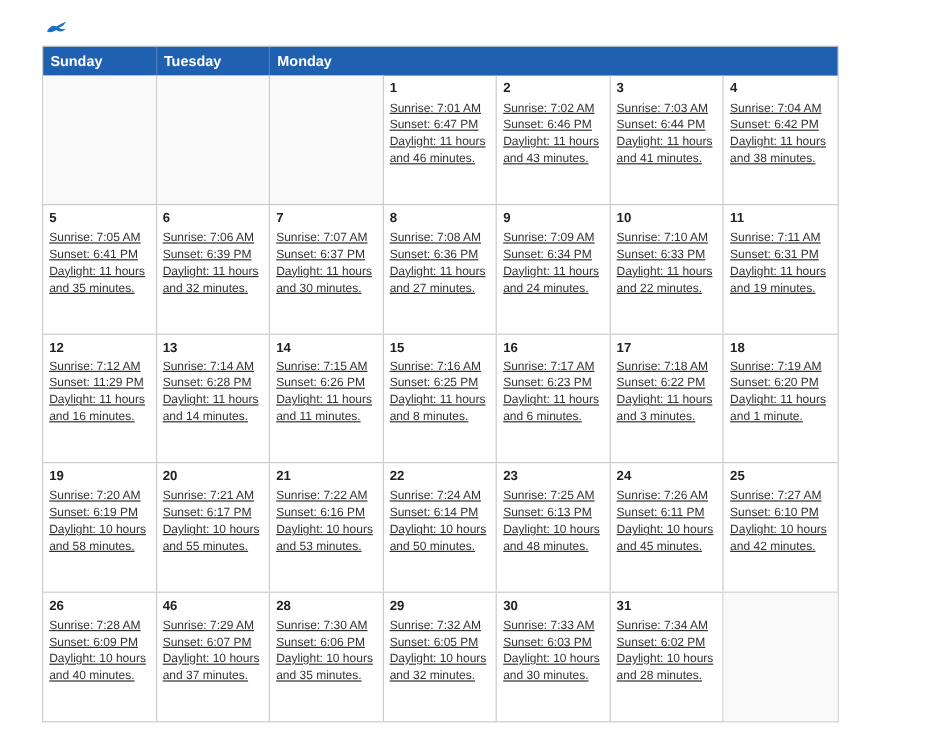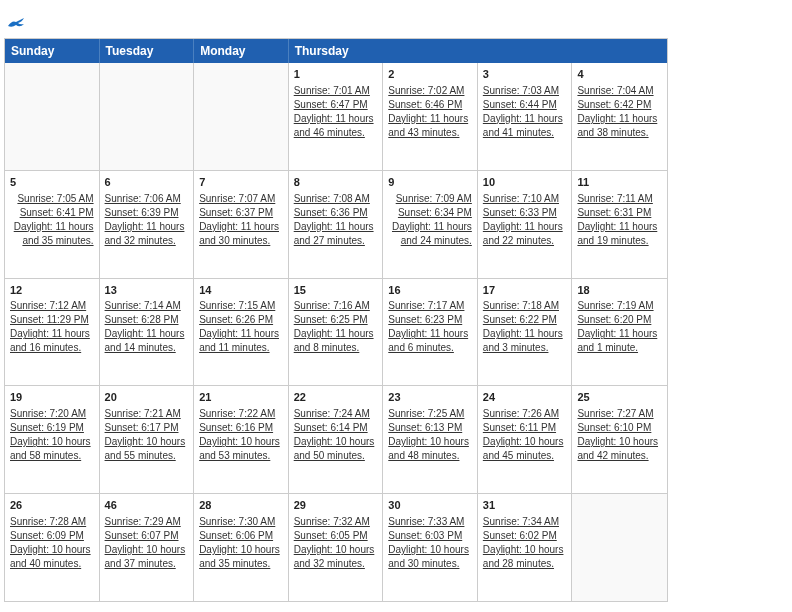--- a/index.html
+++ b/index.html
@@ -9,20 +9,21 @@
       font-family: Arial, sans-serif;
       background: #fff;
       overflow: hidden;
     }
     .page {
       width: 688px;
       height: 612px;
       padding: 16px 20px 10px 4px;
       display: flex;
       flex-direction: column;
+      margin-left: 31px;
     }
     .header {
       display: flex;
       align-items: flex-start;
       justify-content: space-between;
       margin-bottom: 8px;
     }
     .logo {
       display: flex;
       flex-direction: column;
@@ -129,21 +130,20 @@
       <div class="month-title"></div>
       <div class="location"></div>
     </div>
   </div>
 
   <div class="calendar">
     <div class="cal-header">
     <div class="cal-header-cell">Sunday</div>
         <div class="cal-header-cell">Tuesday</div>
         <div class="cal-header-cell">Monday</div>
-        <div class="cal-header-cell">Thursday</div>
       </div>
     <div class="cal-body">
     <div class="cal-row">
           <div class="cal-cell empty"></div>
           <div class="cal-cell empty"></div>
           <div class="cal-cell empty"></div>
           <div class="cal-cell">
             <div class="day-num">1</div>
             <div class="cell-info" style="white-space: pre-line;">Sunrise: 7:01 AM
 Sunset: 6:47 PM
@@ -168,21 +168,21 @@
             <div class="day-num">4</div>
             <div class="cell-info" style="white-space: pre-line;">Sunrise: 7:04 AM
 Sunset: 6:42 PM
 Daylight: 11 hours
 and 38 minutes.</div>
           </div>
         </div>
         <div class="cal-row">
           <div class="cal-cell">
             <div class="day-num">5</div>
-            <div class="cell-info" style="white-space: pre-line; text-align: right;">Sunrise: 7:05 AM
+            <div class="cell-info" style="white-space: pre-line;">Sunrise: 7:05 AM
 Sunset: 6:41 PM
 Daylight: 11 hours
 and 35 minutes.</div>
           </div>
           <div class="cal-cell">
             <div class="day-num">6</div>
             <div class="cell-info" style="white-space: pre-line;">Sunrise: 7:06 AM
 Sunset: 6:39 PM
 Daylight: 11 hours
 and 32 minutes.</div>
@@ -196,21 +196,21 @@
           </div>
           <div class="cal-cell">
             <div class="day-num">8</div>
             <div class="cell-info" style="white-space: pre-line;">Sunrise: 7:08 AM
 Sunset: 6:36 PM
 Daylight: 11 hours
 and 27 minutes.</div>
           </div>
           <div class="cal-cell">
             <div class="day-num">9</div>
-            <div class="cell-info" style="white-space: pre-line; text-align: right;">Sunrise: 7:09 AM
+            <div class="cell-info" style="white-space: pre-line;">Sunrise: 7:09 AM
 Sunset: 6:34 PM
 Daylight: 11 hours
 and 24 minutes.</div>
           </div>
           <div class="cal-cell">
             <div class="day-num">10</div>
             <div class="cell-info" style="white-space: pre-line;">Sunrise: 7:10 AM
 Sunset: 6:33 PM
 Daylight: 11 hours
 and 22 minutes.</div>

